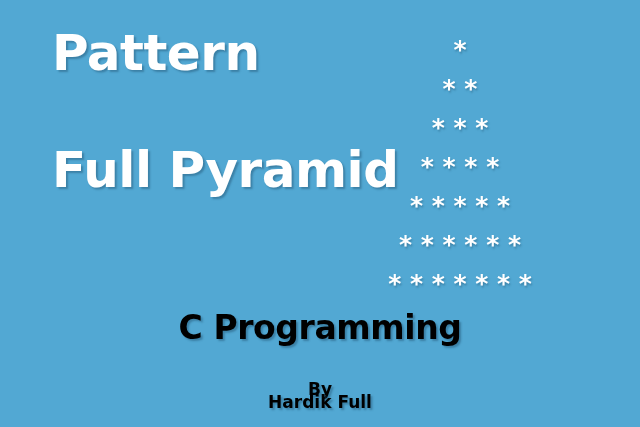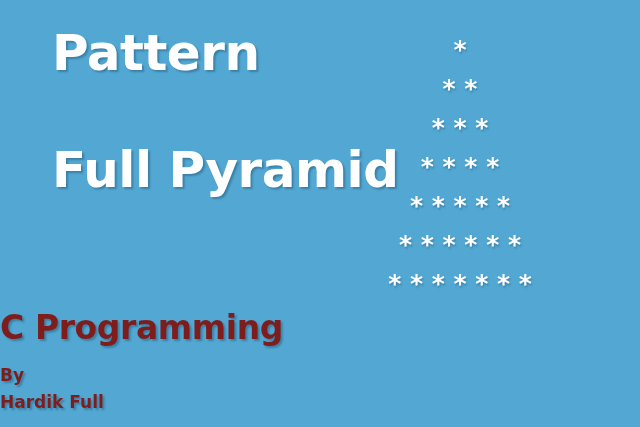--- a/index.html
+++ b/index.html
@@ -53,34 +53,35 @@
     font-size: 25px;
     white-space: pre;
     text-shadow: 1px 2px 2px rgba(30, 80, 110, 0.40);
   }
 
   
   .caption {
     position: absolute;
     left: 0;
     width: 640px;
-    color: #7f1d1d;
+    text-align: center;
+    color: #000000;
     font-family: "DejaVu Sans", sans-serif;
     font-weight: bold;
     white-space: nowrap;
     text-shadow: 2px 2px 2px rgba(30, 80, 110, 0.45);
   }
   #caption-subject {
     top: 311px;
     font-size: 33px;
     line-height: 1.05;
     letter-spacing: -0.4px;
   }
   #caption-by {
-    top: 366px;
+    top: 380px;
     font-size: 17px;
     line-height: 1.1;
   }
   #caption-author {
     top: 393px;
     font-size: 17px;
     line-height: 1.1;
   }
 </style>
 </head>

